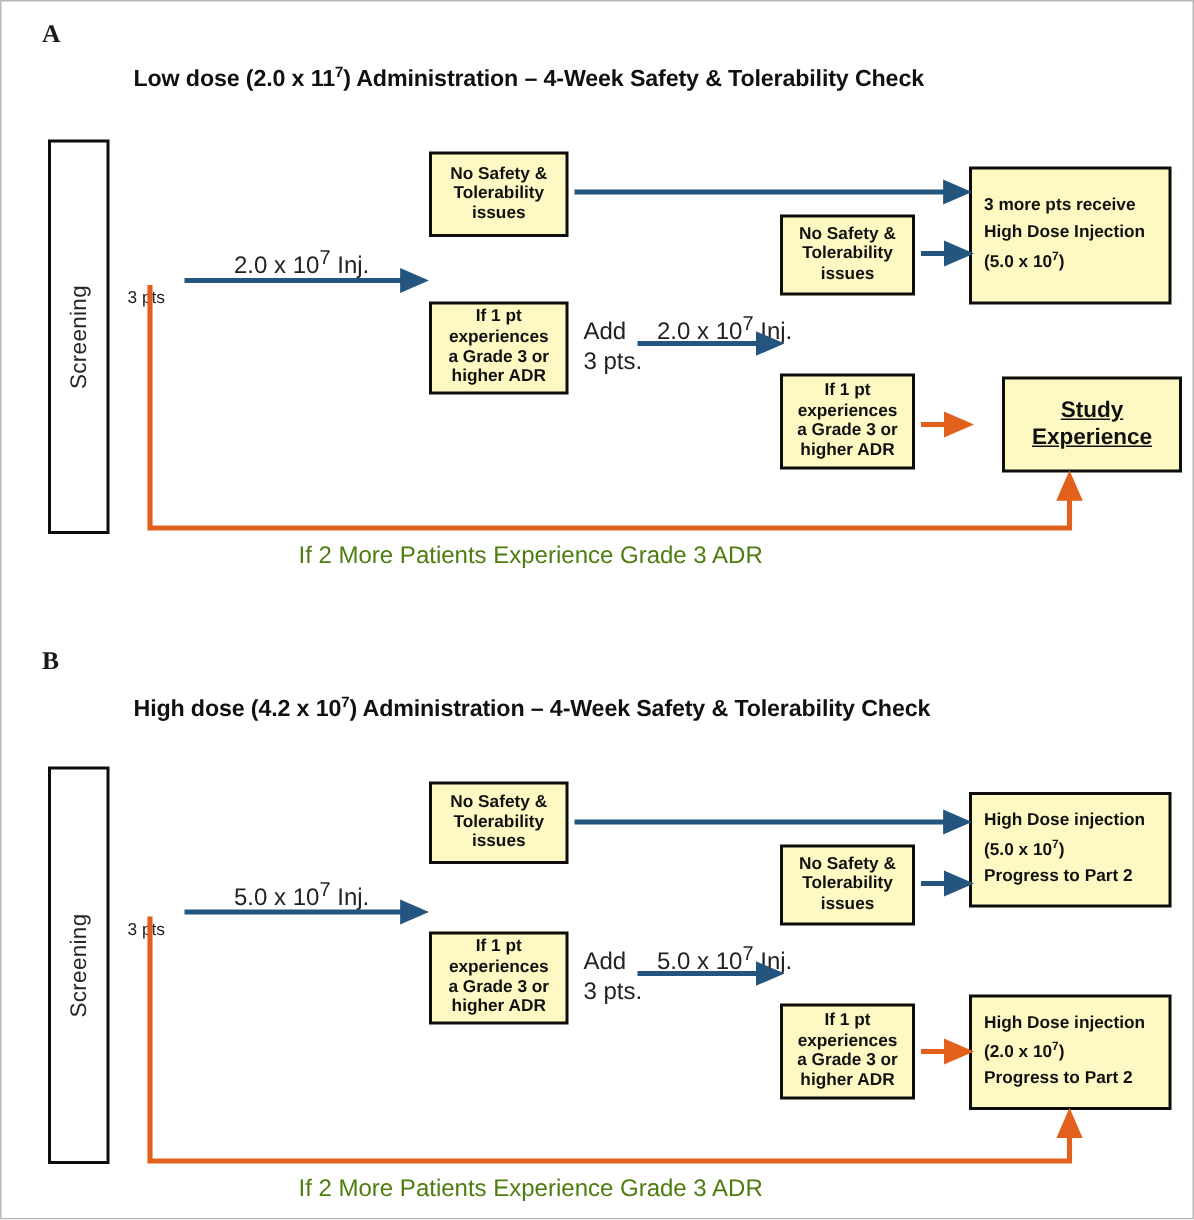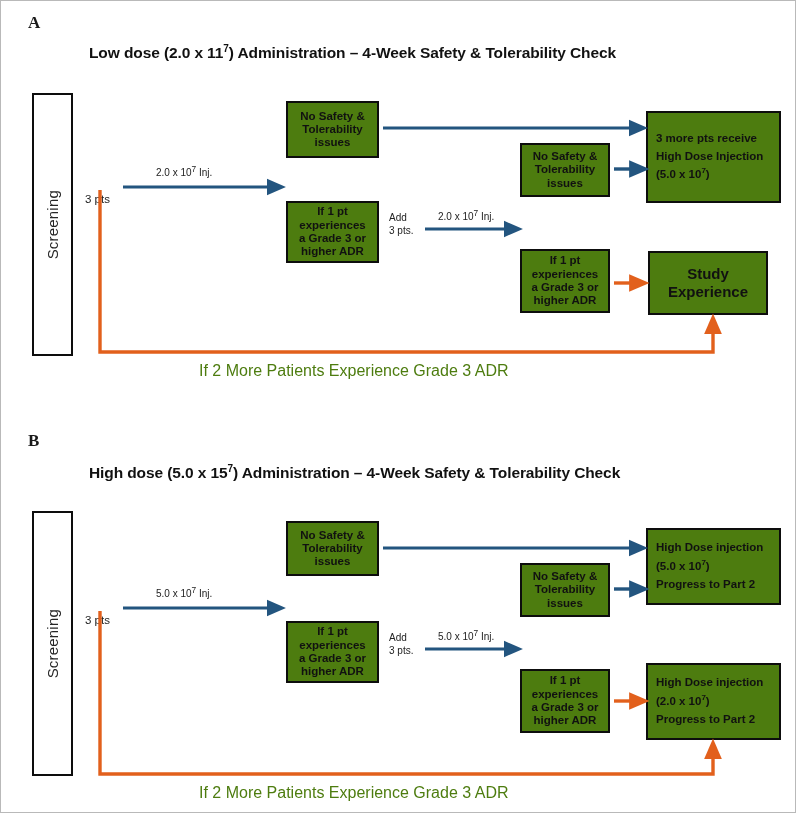--- a/index.html
+++ b/index.html
@@ -37,21 +37,21 @@
   }
   .panel-title sup {
     font-size: 10px;
     vertical-align: super;
   }
   
   .box {
     position: absolute;
     box-sizing: border-box;
     border: 2.5px solid #0d0d0d;
-    background: #4d7c0f;
+    background: #fef9c3;
     display: flex;
     flex-direction: column;
     justify-content: center;
     color: #111111;
   }
   .box-center {
     align-items: center;
     text-align: center;
     font-weight: bold;
     font-size: 11.5px;
@@ -94,21 +94,21 @@
   }
   .lbl {
     position: absolute;
     font-size: 11.5px;
     color: #222222;
     white-space: nowrap;
     margin-top: 12px;
   }
   .lbl-small {
     position: absolute;
-    font-size: 10px;
+    font-size: 16px;
     color: #222222;
     white-space: nowrap;
     line-height: 1.25;
   }
   .caption {
     position: absolute;
     font-size: 16px;
     color: #4d7c0f;
     white-space: nowrap;
   }
@@ -176,31 +176,31 @@
     <span>2.0 x 10</span><sup>7</sup><span> Inj.</span>
   </div>
 
   <div class="box box-center" style="left:519px; top:248px; width:90px; height:64px;">
     <div>If 1 pt</div>
     <div>experiences</div>
     <div>a Grade 3 or</div>
     <div>higher ADR</div>
   </div>
 
-  <div class="box box-big" style="left:647px; top:250px; width:120px; height:64px;">
+  <div class="box box-big" style="left:667px; top:250px; width:120px; height:64px;text-decoration:underline;">
     <div>Study</div>
     <div>Experience</div>
   </div>
 
   <div class="caption" style="left:198px; top:361px;">If 2 More Patients Experience Grade 3 ADR</div>
 
   <div class="panel-letter" style="left:27px; top:430px;">B</div>
 
   <div class="panel-title" style="left:88px; top:462px;">
-    <span>High dose (5.0 x 15</span><sup>7</sup><span>) Administration – 4-Week Safety &amp; Tolerability Check</span>
+    <span>High dose (4.2 x 10</span><sup>7</sup><span>) Administration – 4-Week Safety &amp; Tolerability Check</span>
   </div>
 
   <div class="screening" style="left:31px; top:510px; width:41px; height:265px;">
     <span>Screening</span>
   </div>
 
   <div class="lbl" style="left:84px; top:601px;">3 pts</div>
 
   <div class="lbl-small" style="left:155px; top:584px;">
     <span>5.0 x 10</span><sup>7</sup><span> Inj.</span>

